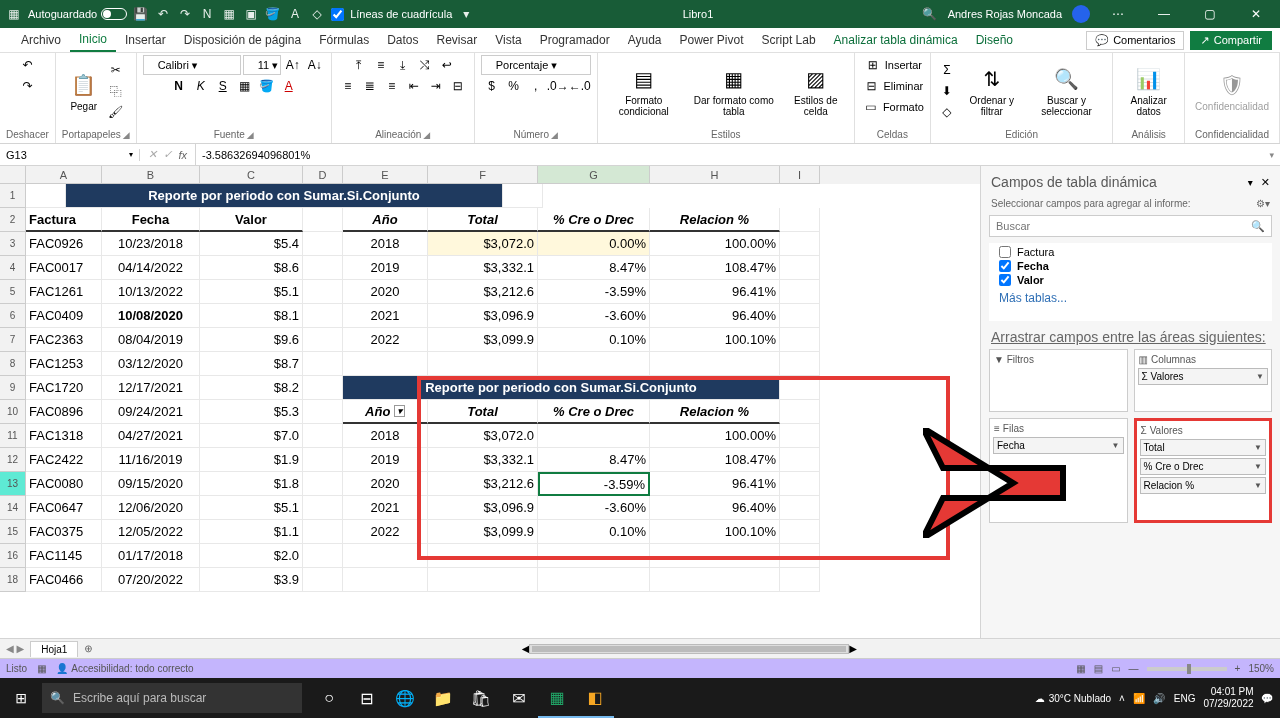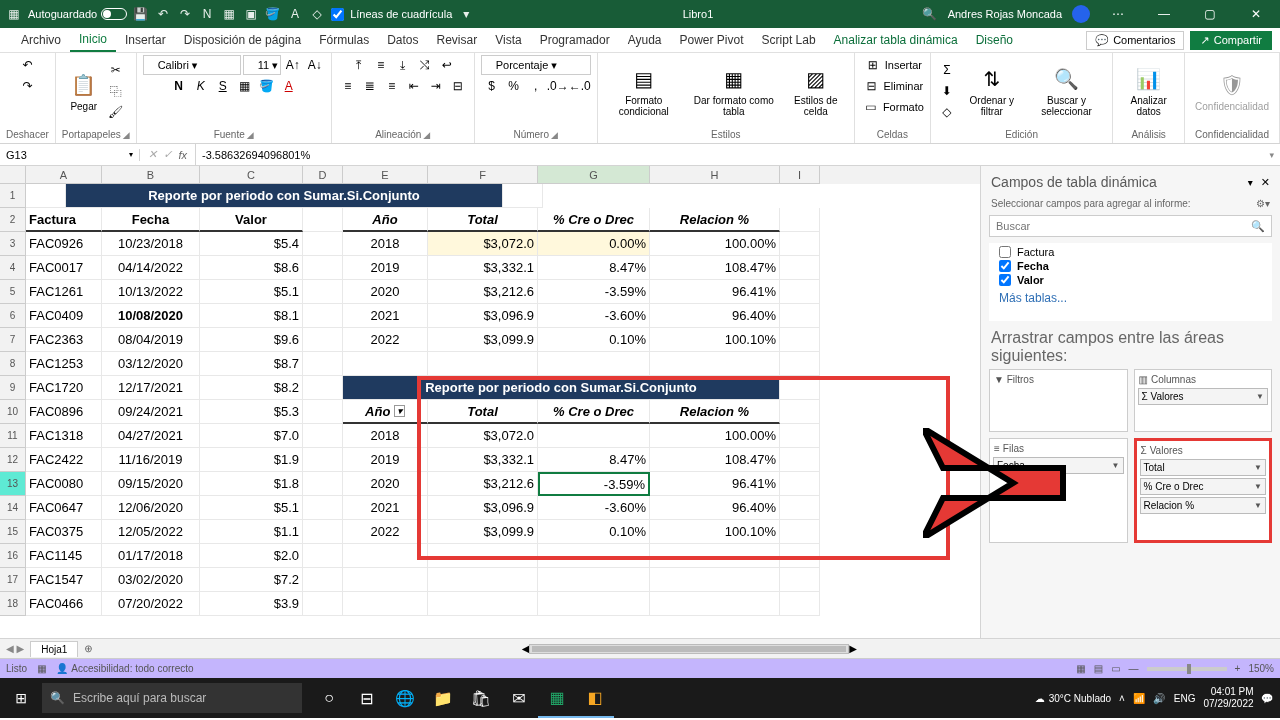--- a/index.html
+++ b/index.html
@@ -75,21 +75,21 @@
 .pane{flex:1;border-left:1px solid #d4d4d4;background:#f6f6f6;display:flex;flex-direction:column;font-size:11px;position:relative;}
 .pane-hdr{padding:8px 10px 6px;display:flex;justify-content:space-between;align-items:center;}
 .pane-hdr h3{font-size:14px;font-weight:400;color:#595959;}
 .pane-sub{padding:2px 10px;display:flex;justify-content:space-between;align-items:center;color:#666;font-size:10px;}
 .pane-search{margin:4px 8px 6px;display:flex;border:1px solid #ccc;background:#fff;height:22px;align-items:center;padding:0 6px;}
 .pane-search input{border:none;flex:1;font-size:11px;outline:none;}
 .field-list{padding:2px 10px 4px;background:#fff;margin:0 8px;height:78px;}
 .fld{display:flex;align-items:center;gap:6px;padding:1px 0;}
 .fld input{width:12px;height:12px;}
 .more-tables{color:#2f6fb5;padding:4px 0;font-size:12px;}
-.areas-label{padding:8px 10px 4px;color:#666;font-size:16px;}
+.areas-label{padding:8px 10px 4px;color:#666;font-size:14px;text-decoration:underline;}
 .areas{display:grid;grid-template-columns:1fr 1fr;gap:6px;padding:0 8px;height:174px;}
 .area-box{border:1px solid #ccc;background:#fff;padding:2px;display:flex;flex-direction:column;}
 .area-title{font-size:10px;color:#555;padding:2px;display:flex;align-items:center;gap:3px;}
 .area-item{border:1px solid #bbb;background:#f4f4f4;font-size:10px;padding:2px 3px;margin:1px;display:flex;justify-content:space-between;align-items:center;}
 .area-item .dd-arrow{font-size:8px;color:#555;}
 .values-highlight{border:3px solid #e53935;}
 .pane-footer{display:flex;justify-content:space-between;align-items:center;padding:6px 8px;font-size:10px;color:#555;}
 .defer{display:flex;align-items:center;gap:4px;}
 
 
@@ -546,32 +546,20 @@
           <div class="cell cB" style="justify-content: center;">01/17/2018</div>
           <div class="cell cC">$2.0</div>
           <div class="cell cD"></div>
           <div class="cell cE"></div>
           <div class="cell cF"></div>
           <div class="cell cG"></div>
           <div class="cell cH"></div>
           <div class="cell cI"></div>
         </div>
         <div class="gr">
-          <div class="rh">17</div>
-          <div class="cell cA">FAC1547</div>
-          <div class="cell cB" style="justify-content: center;">03/02/2020</div>
-          <div class="cell cC">$7.2</div>
-          <div class="cell cD"></div>
-          <div class="cell cE"></div>
-          <div class="cell cF"></div>
-          <div class="cell cG"></div>
-          <div class="cell cH"></div>
-          <div class="cell cI"></div>
-        </div>
-        <div class="gr">
           <div class="rh">18</div>
           <div class="cell cA">FAC0466</div>
           <div class="cell cB" style="justify-content: center;">07/20/2022</div>
           <div class="cell cC">$3.9</div>
           <div class="cell cD"></div>
           <div class="cell cE"></div>
           <div class="cell cF"></div>
           <div class="cell cG"></div>
           <div class="cell cH"></div>
           <div class="cell cI"></div>

